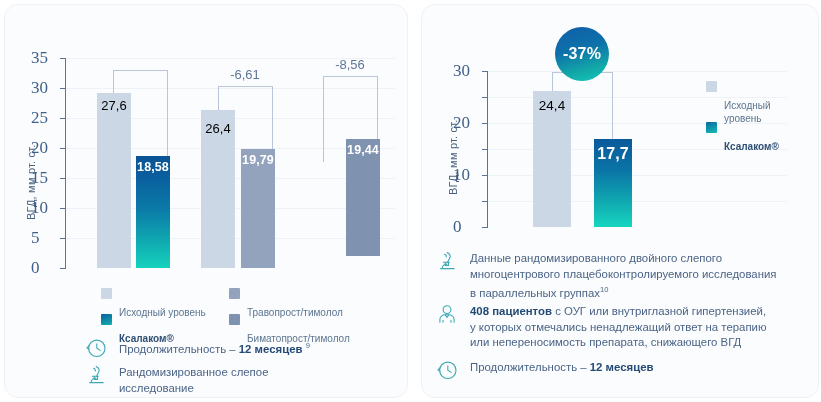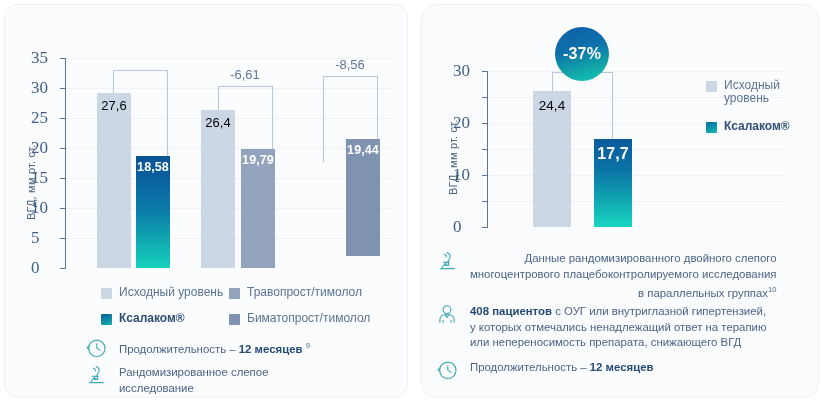--- a/index.html
+++ b/index.html
@@ -115,24 +115,25 @@
     align-items: flex-start;
     gap: 7px;
   }
   .swatch {
     width: 11px; height: 11px;
     flex: 0 0 11px;
     margin-top: 2px;
     border-radius: 1px;
   }
   .legend-label {
-    font-size: 12px;
+    font-size: 10px;
     color: #5c7491;
     line-height: 13px;
     white-space: pre-line;
+    margin-top: 20px;
   }
   .legend-label.bold { font-weight: bold; color: #2f4f75; }
 
   
   .note-row {
     position: absolute;
     display: flex;
     align-items: flex-start;
     gap: 10px;
   }
@@ -194,21 +195,21 @@
       <div class="bar-value dark" style="top:5px;">27,6</div>
     </div>
     <div class="bar" style="left:131px; top:151px; height:112px; width:34px;
                 background:linear-gradient(180deg,#0a5496 0%,#0a5e9e 18%,#0b7ba8 48%,#10b0b2 80%,#16d2bd 100%);">
       <div class="bar-value light" style="top:4px;">18,58</div>
     </div>
 
     <div class="bracket" style="left:213px; top:81px; width:55px; height:75px;"></div>
     <div class="bracket-label" style="left:240px; top:62px;">-6,61</div>
     <div class="bar" style="left:196px; top:105px; height:158px; width:34px; background:#ccd7e6;">
-      <div class="bar-value dark" style="top:5px;text-align:center;">26,4</div>
+      <div class="bar-value dark" style="top:11px;text-align:center;">26,4</div>
     </div>
     <div class="bar" style="left:236px; top:144px; height:119px; width:34px; background:#93a3bd;">
       <div class="bar-value light" style="top:4px;">19,79</div>
     </div>
 
     <div class="bracket" style="left:318px; top:71px; width:55px; height:86px;"></div>
     <div class="bracket-label" style="left:345px; top:52px;">-8,56</div>
     <div class="bar" style="left:341px; top:134px; height:117px; width:34px; background:#7f92b0;">
       <div class="bar-value light" style="top:4px;">19,44</div>
     </div>
@@ -296,21 +297,21 @@
     <div class="legend-item" style="left:284px; top:74px;">
       <span class="swatch" style="background:#ccd7e6;"></span>
       <span class="legend-label">Исходный
 уровень</span>
     </div>
     <div class="legend-item" style="left:284px; top:115px;">
       <span class="swatch" style="background:linear-gradient(160deg,#0b6aa2,#13bcb3);"></span>
       <span class="legend-label bold">Ксалаком®</span>
     </div>
 
-    <div class="note-row" style="left:12px; top:243px; width:378px;text-align:right;">
+    <div class="note-row" style="left:12px; top:243px; width:378px;">
       <span class="note-icon">
         <svg viewBox="0 0 26 26" fill="none" stroke="currentColor" stroke-width="1.1" stroke-linecap="round">
           <path d="M13.2 4.6 c2.4 0.7 3.6 3.1 2.6 5.2 l-2.3 4.6"></path>
           <path d="M10.6 6.2 c1.3 0.5 2.0 1.7 1.6 2.8"></path>
           <path d="M9.3 14.2 h6.0"></path>
           <path d="M11.3 14.4 v3.0 h3.2 v-3.0"></path>
           <path d="M6.6 20.6 h13.6"></path>
           <path d="M8.2 20.5 c0-2.6 2.1-4.4 4.6-4.4"></path>
         </svg>
       </span>

